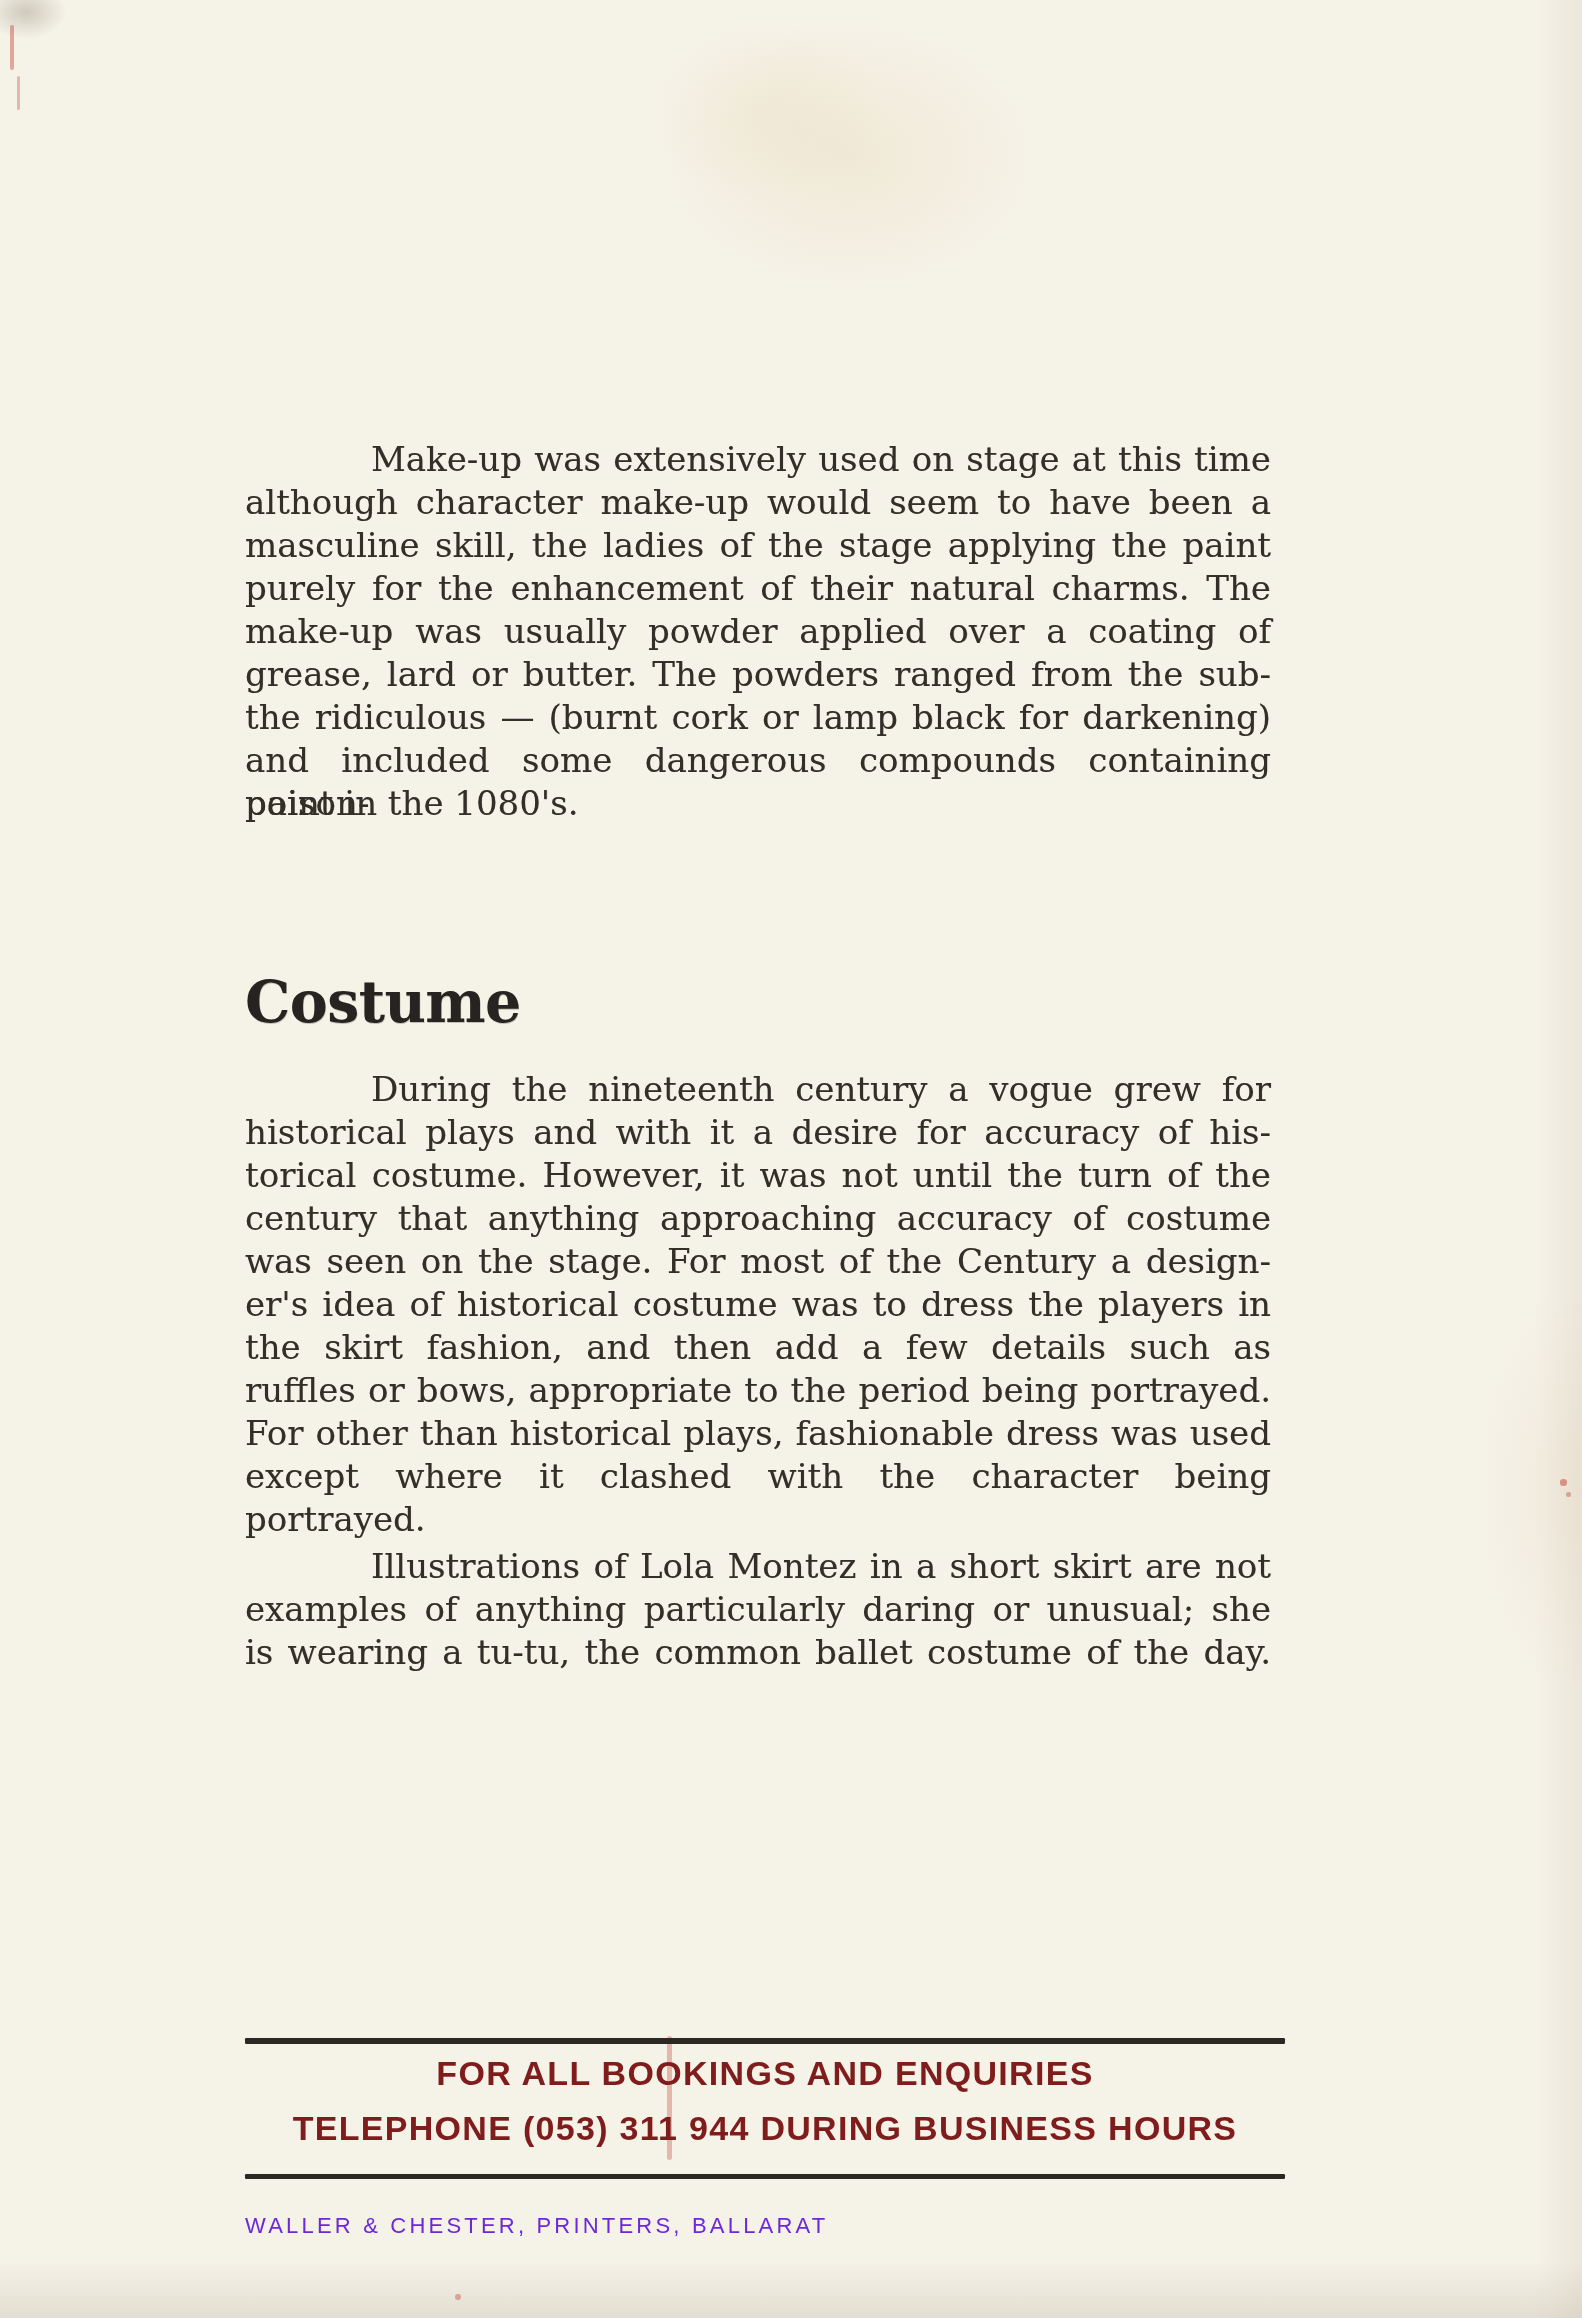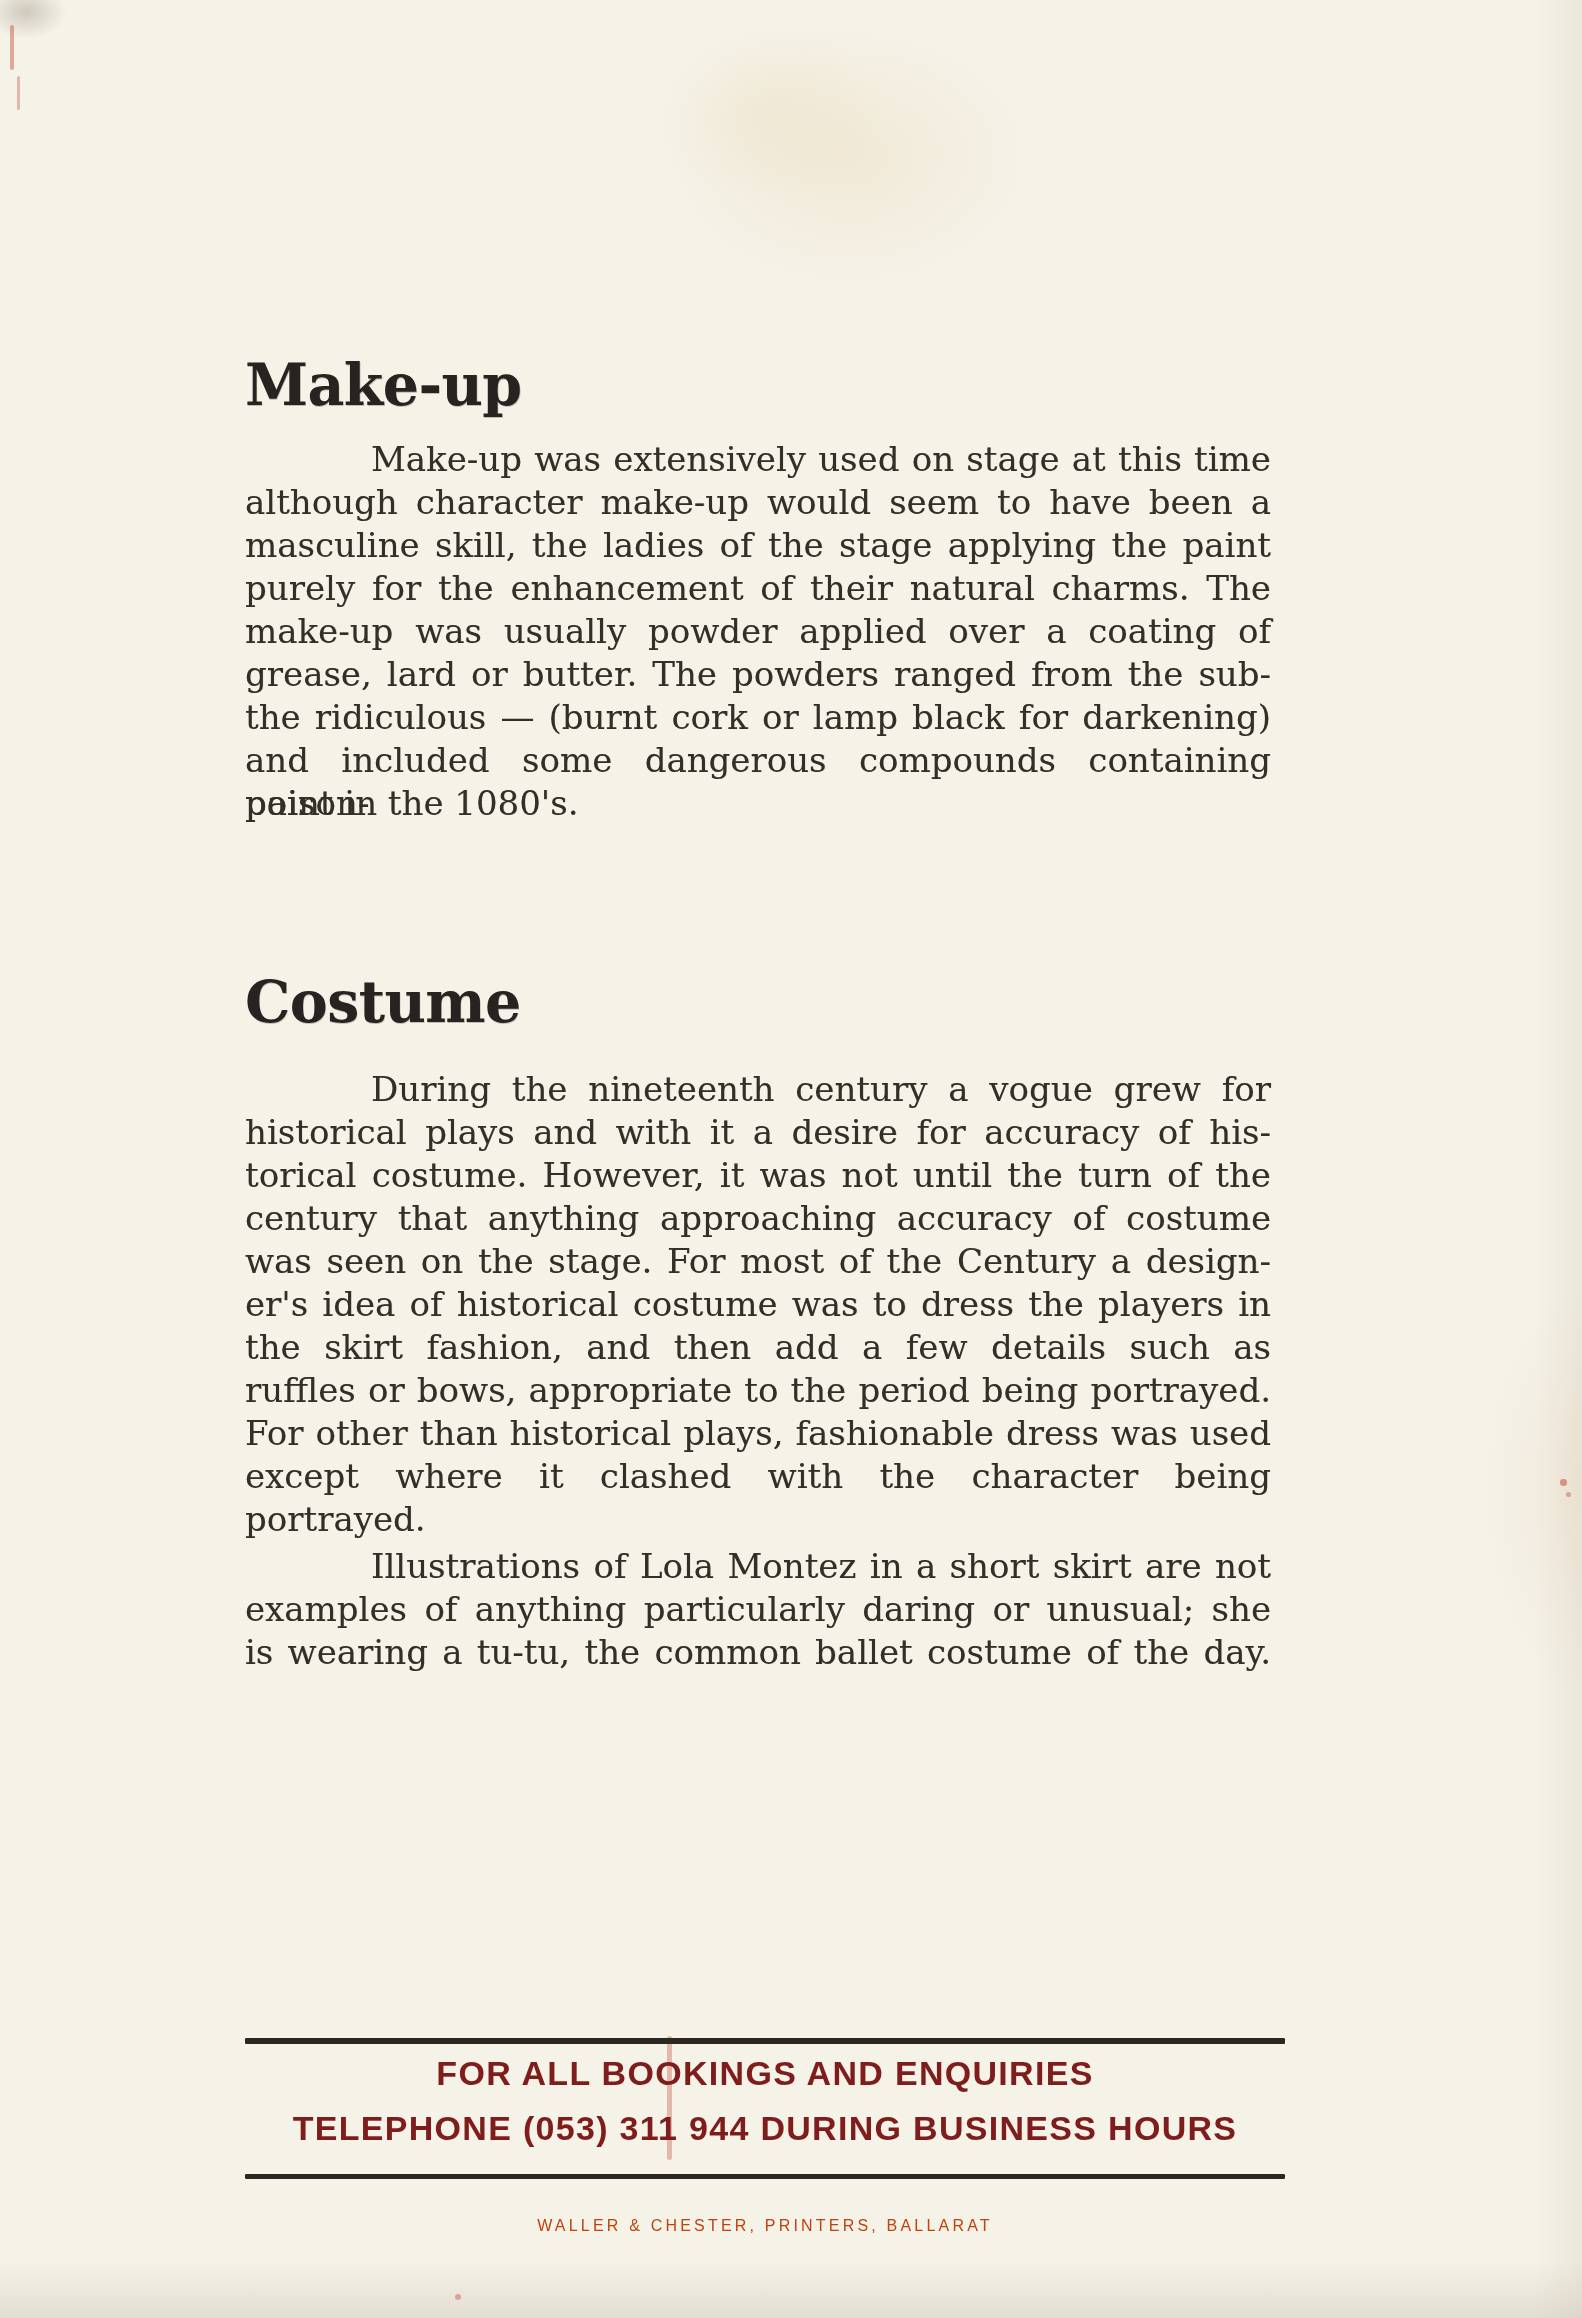--- a/index.html
+++ b/index.html
@@ -62,41 +62,39 @@
     position:absolute;left:245px;width:1040px;
     text-align:center;
     font-family:"Liberation Sans","DejaVu Sans",sans-serif;
     font-weight:bold;
     font-size:34px;line-height:39px;
     letter-spacing:1.3px;
     color:#7f1d1d;
   }
   .printer{
     position:absolute;left:245px;width:1040px;
-    text-align:center;
     font-family:"Liberation Sans","DejaVu Sans",sans-serif;
     font-weight:normal;
-    font-size:16px;line-height:26px;
+    font-size:22px;line-height:26px;
     letter-spacing:3.2px;
-    color:#c2410c;
+    color:#6d28d9;
   }
 </style>
 </head>
 <body>
 
 <div class="sheet">
 
   <span class="stain red-edge-a"></span>
   <span class="stain red-edge-b"></span>
   <span class="stain pink-streak"></span>
   <span class="stain red-dot-a"></span>
   <span class="stain red-dot-b"></span>
   <span class="stain red-dot-c"></span>
 
-  <h1 class="head" style="top:356px">Make-up</h1>
 
   <div class="para" style="top:438px">
     <div class="ln first">Make-up was extensively used on stage at this time</div>
     <div class="ln">although character make-up would seem to have been a</div>
     <div class="ln">masculine skill, the ladies of the stage applying the paint</div>
     <div class="ln">purely for the enhancement of their natural charms.  The</div>
     <div class="ln">make-up was usually powder applied over a coating of</div>
     <div class="ln">grease, lard or butter.  The powders ranged from the sub-</div>
     <div class="ln">the ridiculous — (burnt cork or lamp black for darkening)</div>
     <div class="ln">and included some dangerous compounds containing poison-</div>

